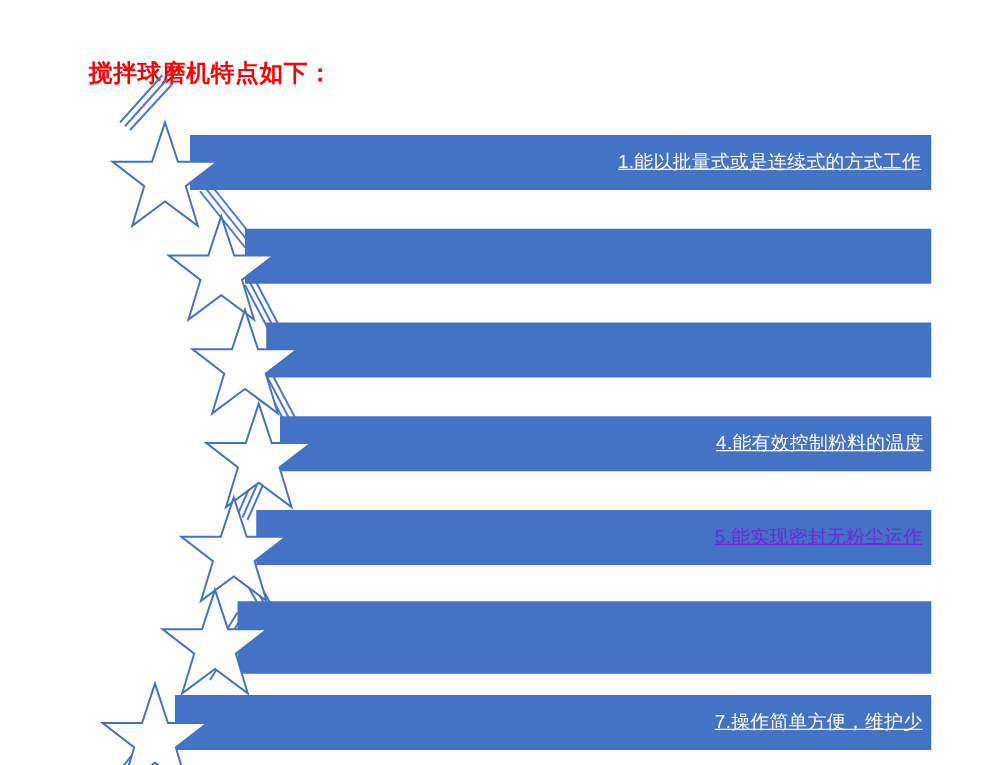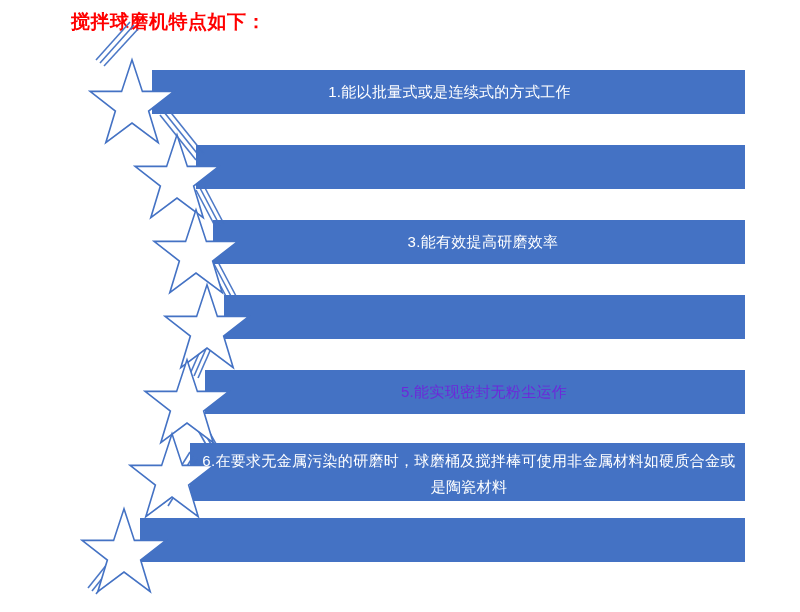--- a/index.html
+++ b/index.html
@@ -14,20 +14,21 @@
     font-family: "Liberation Sans", "DejaVu Sans", sans-serif;
     overflow: hidden;
     position: relative;
   }
 
   #canvas {
     position: relative;
     width: 800px;
     height: 452px;
     background: #ffffff;
+    margin-top: 38px;
   }
 
   
   #title {
     position: absolute;
     left: 71px;
     top: 9px;
     font-size: 19px;
     font-weight: bold;
     color: #FF0000;
@@ -54,21 +55,22 @@
     background: #4472C4;
     box-sizing: border-box;
   }
   .bar-text {
     position: absolute;
     color: #FFFFFF;
     font-size: 15px;
     line-height: 26px;
     letter-spacing: 0.3px;
     white-space: pre-line;
-    text-align: center;
+    text-align: right;
+    text-decoration: underline;
   }
 </style>
 </head>
 <body>
 
 <div id="canvas" style="background: rgb(255, 255, 255);">
 
   <div id="title" style="color: rgb(255, 0, 0);">搅拌球磨机特点如下：</div>
 
   <div class="bar" style="left: 152px; top: 70px; width: 593px; height: 44px; background: rgb(68, 114, 196);"></div>
@@ -145,21 +147,21 @@
         <g transform="translate(80,507) scale(0.88,0.92)">
           <use href="#starshape" xlink:href="#starshape"></use>
         </g>
       </g>
     </svg>
   </div>
 
   <div class="bar-text" style="left: 162px; top: 79px; width: 575px; color: rgb(255, 255, 255);">1.能以批量式或是连续式的方式工作</div>
 
 
-  <div class="bar-text" style="left: 228px; top: 229px; width: 510px; color: rgb(255, 255, 255);">3.能有效提高研磨效率</div>
 
+  <div class="bar-text" style="left: 239px; top: 304px; width: 500px; color: rgb(255, 255, 255);">4.能有效控制粉料的温度</div>
 
   <div class="bar-text" style="left: 230px; top: 379px; width: 508px; color: #6d28d9;">5.能实现密封无粉尘运作</div>
 
-  <div class="bar-text" style="left: 199px; top: 448px; width: 540px; color: rgb(255, 255, 255);">6.在要求无金属污染的研磨时，球磨桶及搅拌棒可使用非金属材料如硬质合金或是陶瓷材料</div>
 
+  <div class="bar-text" style="left: 160px; top: 527px; width: 578px; color: rgb(255, 255, 255);">7.操作简单方便，维护少</div>
 
 </div>
 
 </body></html>

